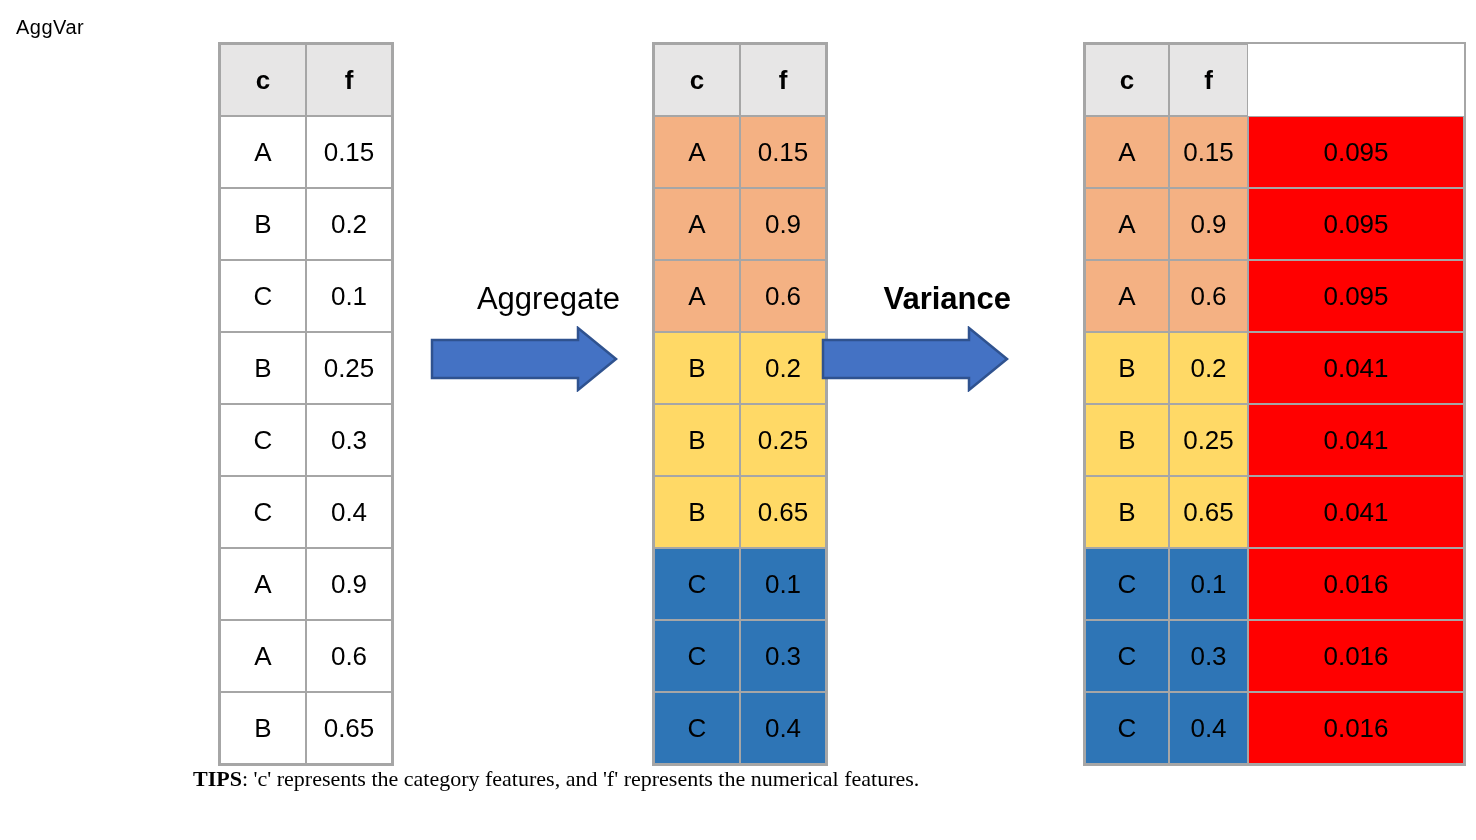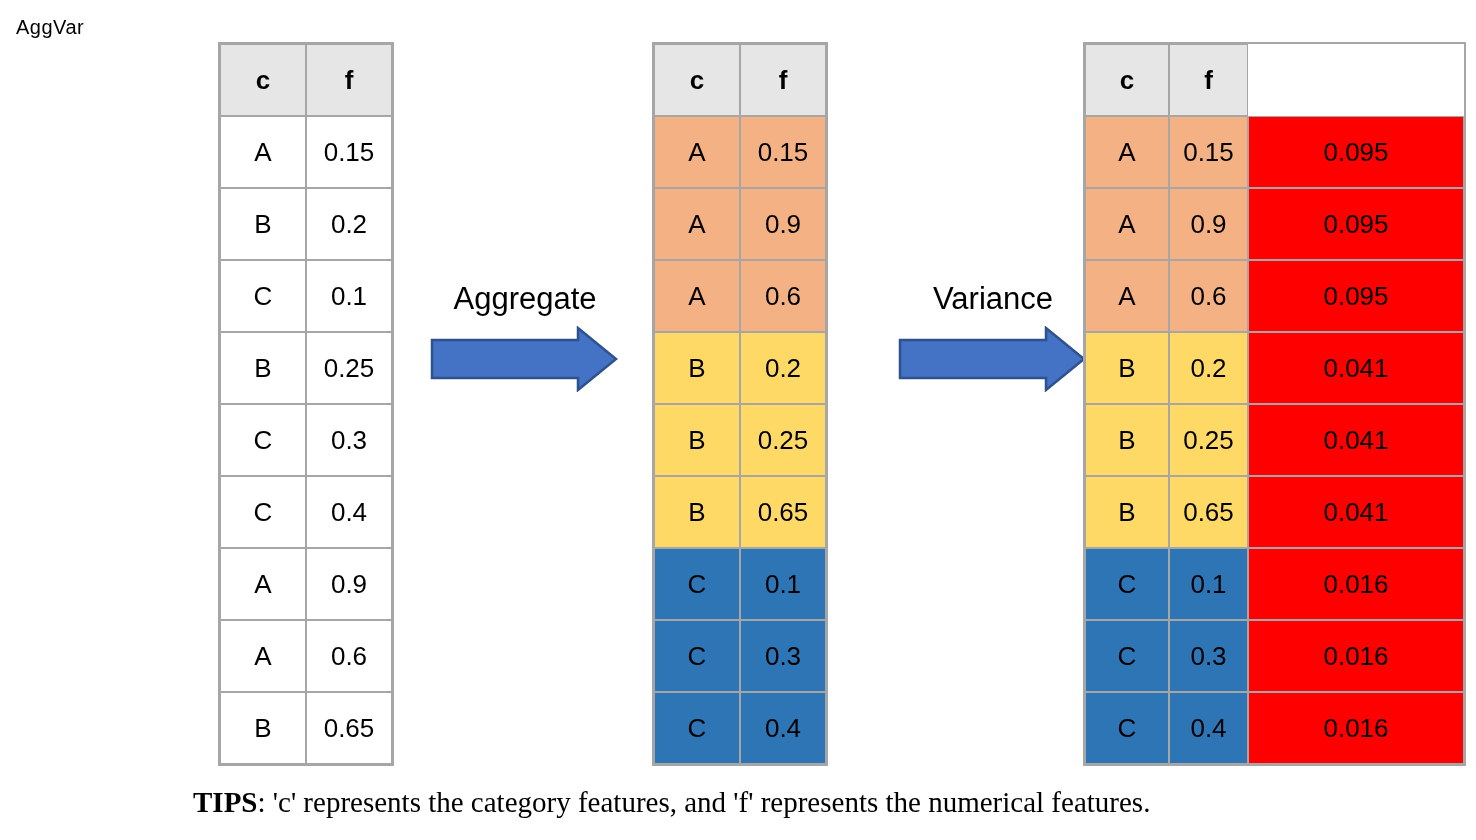--- a/index.html
+++ b/index.html
@@ -56,41 +56,41 @@
   .trow.group-c .cell { background: var(--group-c); }
   .table-variance .trow:not(.thead) .col2 { background: var(--aggvar-bg); text-align: center; }
   .table-variance .thead .col2 { font-size: 27px; }
   
   .arrow-group {
     position: absolute;
     top: 281px;
     width: 190px;
   }
   .arrow-aggregate { left: 430px; }
-  .arrow-variance  { left: 898px; }
+  .arrow-variance  { left: 821px; font-weight: bold; }
   .arrow-label {
-    text-align: center;
+    text-align: right;
     font-size: 31px;
     height: 39px;
     white-space: nowrap;
   }
   .arrow-svg { display: block; margin-top: 6px; }
   .arrow-svg polygon {
     fill: var(--arrow-fill);
     stroke: var(--arrow-border);
     stroke-width: 2.5;
     stroke-linejoin: miter;
   }
   
   .tips {
     position: absolute;
     left: 193px;
-    top: 786px;
+    top: 766px;
     font-family: "Liberation Serif", "DejaVu Serif", serif;
-    font-size: 29px;
+    font-size: 22px;
     white-space: nowrap;
   }
   .tips-label { font-weight: bold; }
 </style>
 </head>
 <body>
 
 <div class="title">AggVar</div>
 
 <div class="table table-original">

